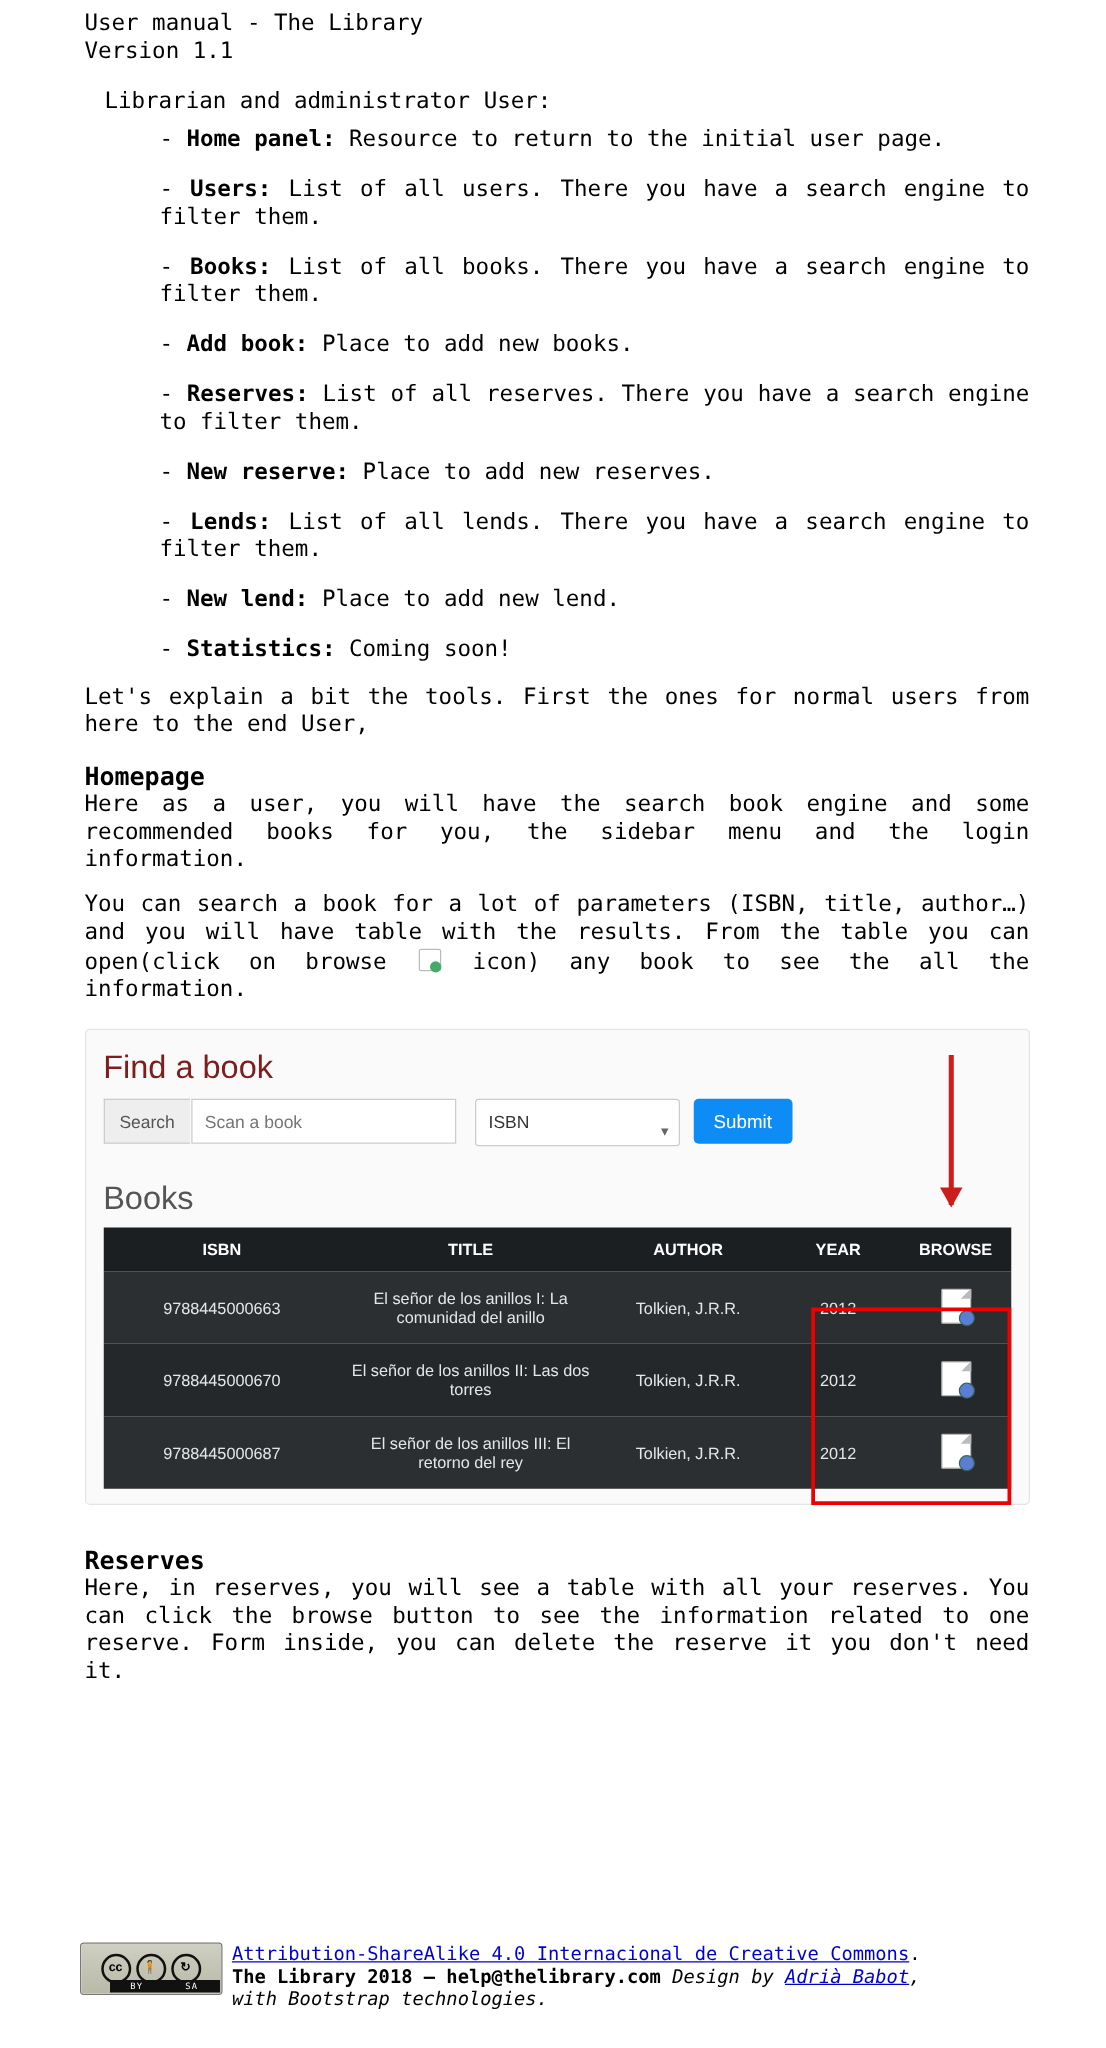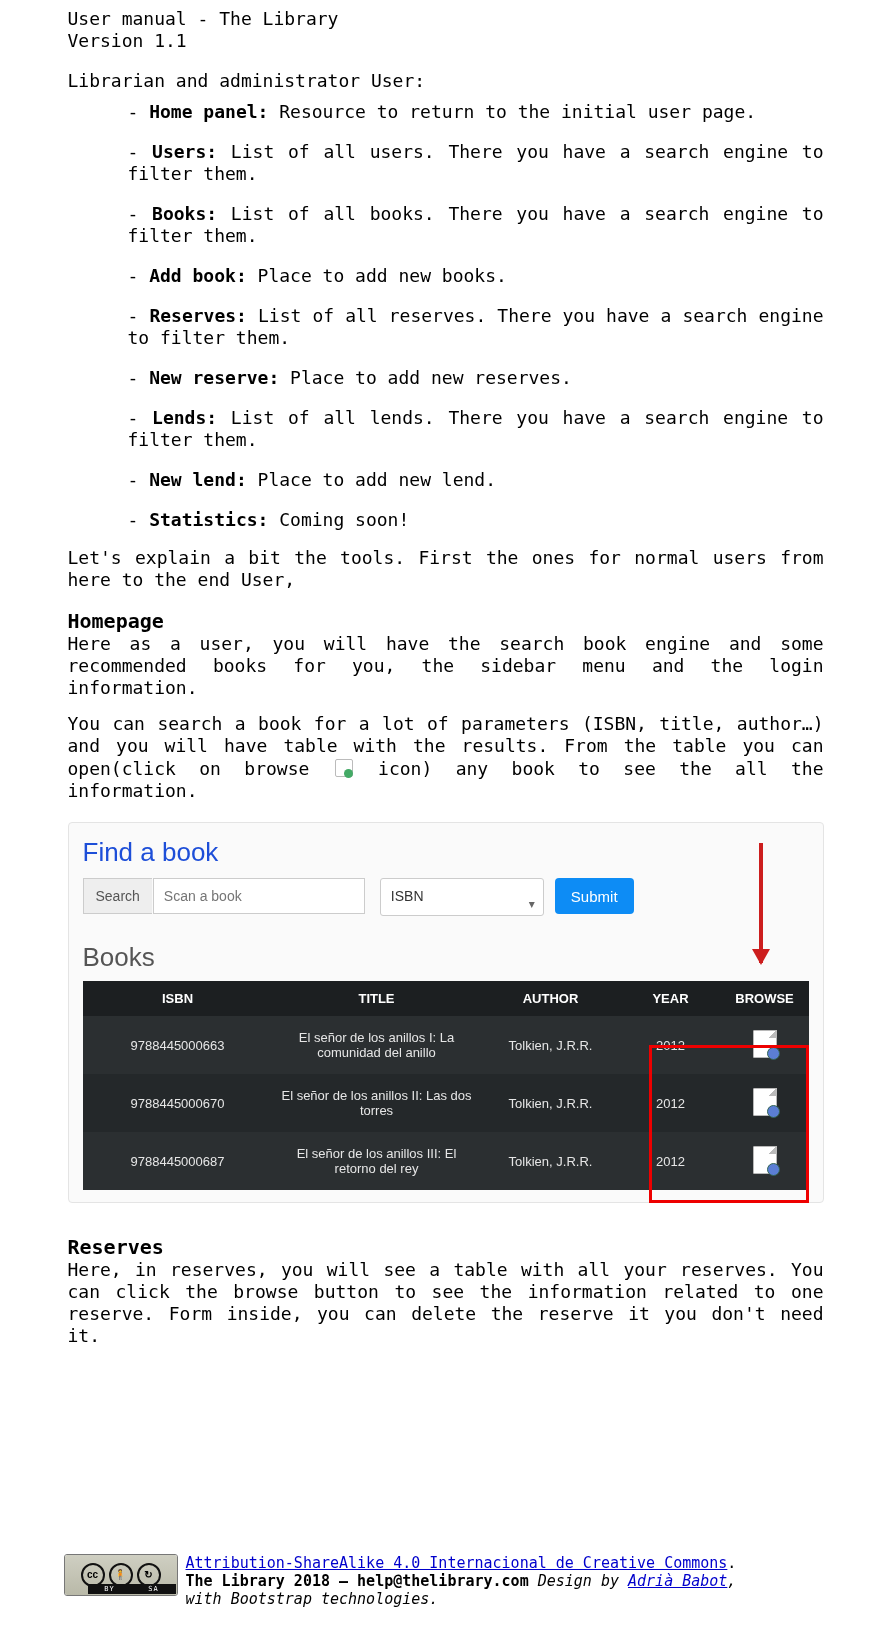--- a/index.html
+++ b/index.html
@@ -1,30 +1,30 @@
 <!DOCTYPE html>
 <html><head>
 <meta charset="utf-8">
 <style>
   html,body{margin:0;padding:0;background:#fff;color:#000;font-family:'DejaVu Sans Mono','Lucida Console',monospace;}
   .page{width:774px;min-height:1638px;margin:0 auto;position:relative;padding:8px 6px 0 12px;box-sizing:border-box;}
   .hdr{font-size:18px;line-height:22px;}
-  .sec-title{font-size:18px;margin-top:18px;}
+  .sec-title{font-size:18px;margin-top:18px;margin-left:16px;}
   .bullets{margin:10px 0 0 60px;}
   .bul{margin-top:18px;text-align:justify;font-size:18px;line-height:22px;}
   .bul:first-child{margin-top:6px;}
   .b{font-weight:bold;}
   .para{font-size:18px;line-height:22px;text-align:justify;margin-top:14px;}
   .h2{font-weight:bold;font-size:20px;margin-top:18px;}
   .inline-icon{display:inline-block;width:22px;height:22px;vertical-align:-4px;position:relative;}
   .inline-icon::before{content:"";position:absolute;inset:2px;background:#fff;border:1px solid #bbb;border-radius:2px;}
   .inline-icon::after{content:"";position:absolute;right:2px;bottom:1px;width:9px;height:9px;border-radius:50%;background:#4a6;}
   
   .shot{margin-top:20px;border:1px solid #e4e4e4;border-radius:4px;background:#fafafa;padding:14px 14px 12px 14px;position:relative;font-family:Arial,Helvetica,sans-serif;}
-  .find-title{font-size:26px;color:#1d4ed8;font-weight:400;}
+  .find-title{font-size:26px;color:#7f1d1d;font-weight:400;}
   .search-row{display:flex;gap:1px;margin-top:10px;}
   .search-lbl{background:#eee;border:1px solid #ccc;border-right:none;padding:0 12px;height:34px;line-height:34px;color:#555;font-size:14px;}
   .search-inp{border:1px solid #ccc;height:34px;line-height:34px;padding:0 10px;font-size:14px;color:#888;width:190px;background:#fff;}
   .search-sel{border:1px solid #ccc;border-radius:3px;height:36px;line-height:34px;padding:0 22px 0 10px;font-size:14px;color:#333;width:130px;margin-left:14px;background:#fff;position:relative;}
   .search-sel::after{content:"▾";position:absolute;right:8px;top:8px;color:#666;font-size:12px;}
   .submit-btn{margin-left:10px;background:#0d8cf5;color:#fff;border:none;height:36px;padding:0 16px;border-radius:4px;font-size:15px;cursor:pointer;}
   .books-title{font-size:26px;color:#555;font-weight:400;margin-top:26px;}
   .tbl{width:100%;margin-top:8px;font-size:13px;}
   .thead{display:flex;background:#1c1f21;color:#fff;font-weight:bold;padding:10px 0;}
   .trow{display:flex;background:#2b2f31;color:#e6e6e6;padding:8px 0;align-items:center;min-height:42px;}

